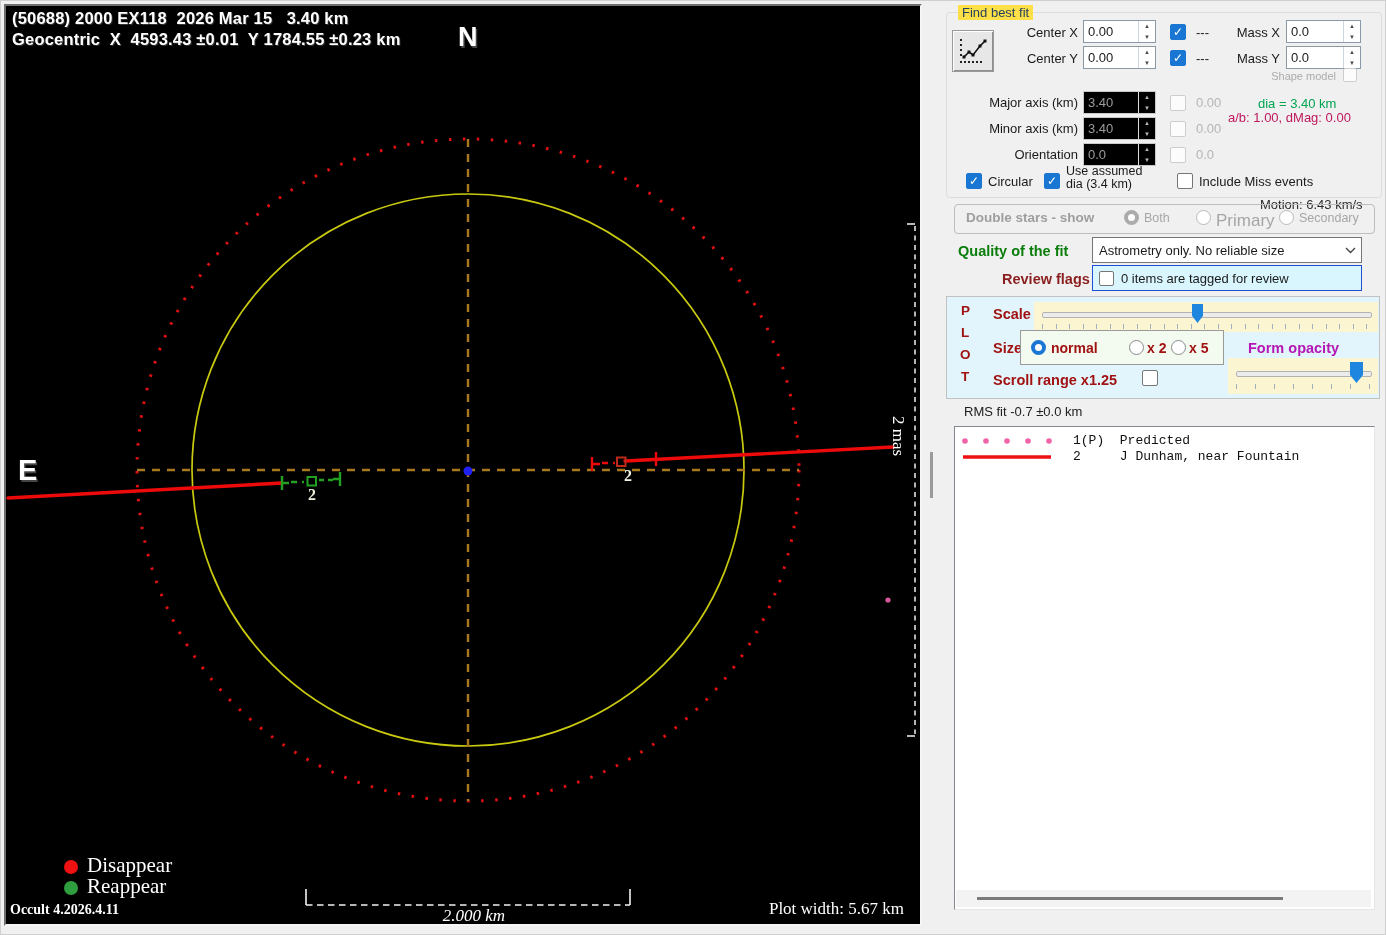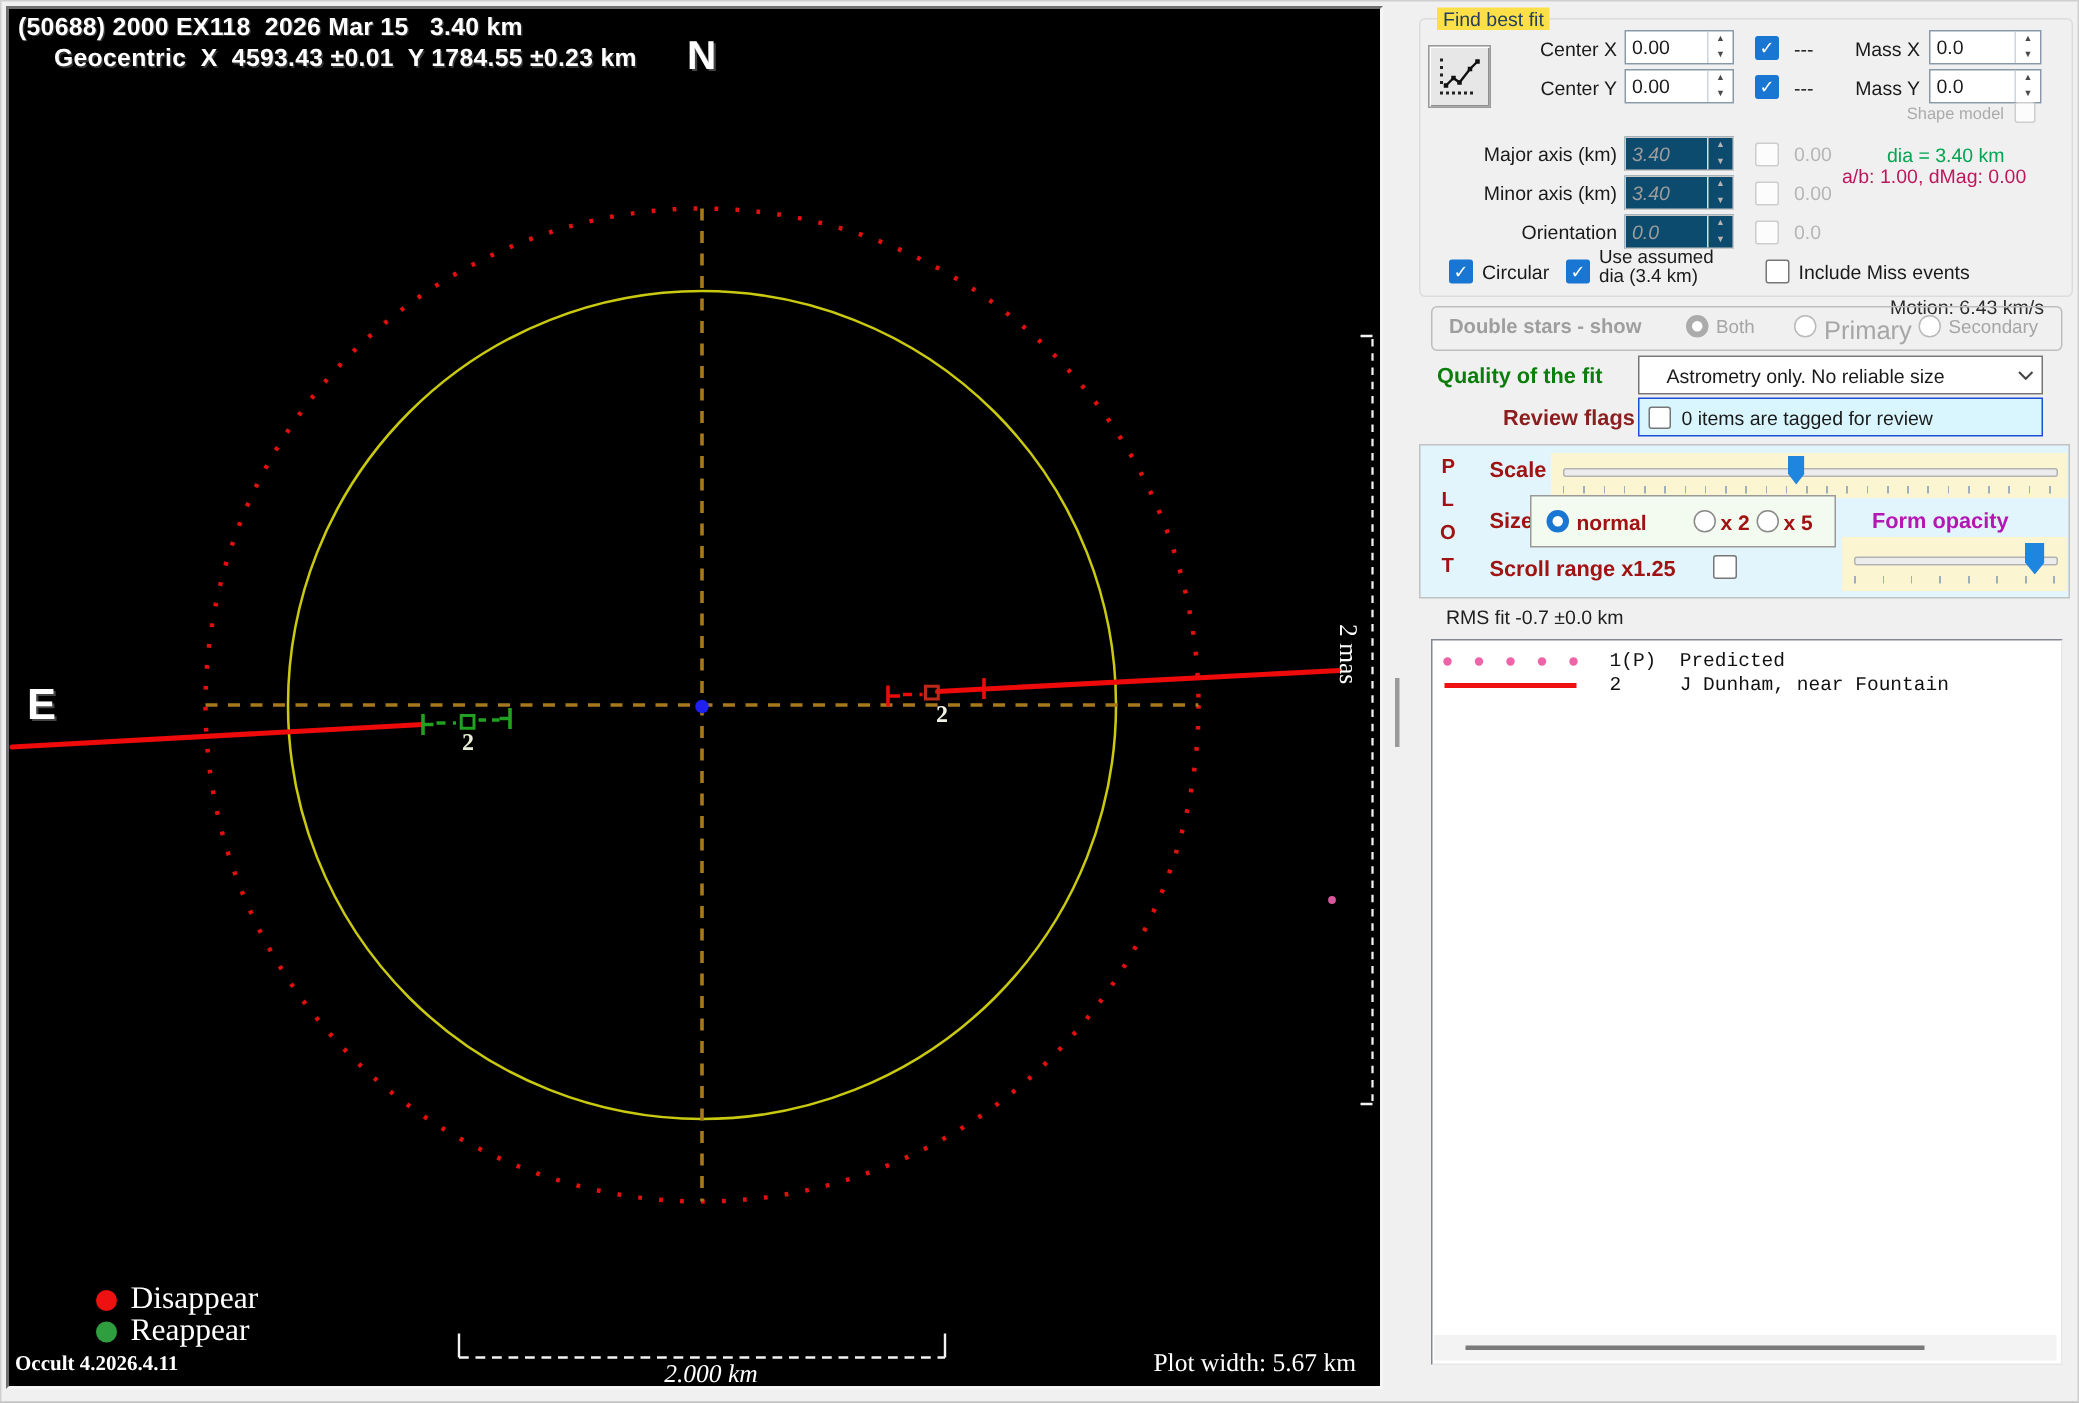--- a/index.html
+++ b/index.html
@@ -20,21 +20,21 @@
   .ldot{position:absolute;width:14px;height:14px;border-radius:50%;}
 
   
   .groupbox{position:absolute;border:1px solid #dcdcdc;border-radius:4px;}
   .gbtitle{position:absolute;background:#fde047;padding:0 4px;color:#26415e;font-size:13px;}
   .lbl{position:absolute;white-space:nowrap;}
   .tb{position:absolute;display:flex;background:#fff;border:1px solid #8a99a8;box-sizing:border-box;}
   .tb .val{flex:1;padding:3px 0 0 4px;font-size:13px;}
   .spin{width:16px;display:flex;flex-direction:column;border-left:1px solid #cdd6de;}
   .spin>div{flex:1;display:flex;align-items:center;justify-content:center;font-size:6px;color:#4a4a4a;}
-  .tb.dis{background:#0c4a6e;border-color:#c9c9c9;color:#9c9c9c;font-style:italic;}
+  .tb.dis{background:#000000;border-color:#c9c9c9;color:#9c9c9c;}
   .tb.dis .spin{border-left-color:#dcdcdc;}
   .tb.dis .spin>div{color:#b5b5b5;}
   .cb{position:absolute;width:16px;height:16px;background:#fff;border:1px solid #767676;
       border-radius:2px;box-sizing:border-box;}
   .cb.on{background:#1976d2;border-color:#1976d2;color:#fff;font-size:12px;line-height:14px;text-align:center;}
   .cb.on::after{content:"✓";}
   .cb.dis{border-color:#cdcdcd;background:#fcfcfc;}
   .cb.sm{width:14px;height:14px;}
   .rad{position:absolute;width:15px;height:15px;border-radius:50%;background:#fff;
        border:1px solid #8a8a8a;box-sizing:border-box;}
@@ -94,21 +94,21 @@
       <path d="M340,472 V486 M333,479 H340" stroke="#21a021" stroke-width="2.4" fill="none"></path>
 
       <circle cx="468" cy="471" r="4.5" fill="#2020f0"></circle>
       <circle cx="888" cy="600" r="2.6" fill="#d4589a"></circle>
 
       <text x="312" y="500" font-family="Liberation Serif, serif" font-size="16" font-weight="bold" fill="#e8eed8" text-anchor="middle">2</text>
       <text x="628" y="481" font-family="Liberation Serif, serif" font-size="16" font-weight="bold" fill="#f2f2e4" text-anchor="middle">2</text>
     </svg>
 
     <div class="ptxt ptitle pre" style="left:6px;top:3px;">(50688) 2000 EX118  2026 Mar 15   3.40 km</div>
-    <div class="ptxt ptitle pre" style="left:6px;top:24px;margin-left:24px;">Geocentric  X  4593.43 ±0.01  Y 1784.55 ±0.23 km</div>
+    <div class="ptxt ptitle pre" style="left:6px;top:24px;">Geocentric  X  4593.43 ±0.01  Y 1784.55 ±0.23 km</div>
     <div class="ptxt bigdir" style="left:452px;top:16px;font-size:27px;">N</div>
     <div class="ptxt bigdir" style="left:12px;top:448px;font-size:29px;">E</div>
 
     <div class="ldot" style="left:58px;top:854px;background:#ee1111;"></div>
     <div class="ptxt serif" style="left:81px;top:847px;font-size:21px;">Disappear</div>
     <div class="ldot" style="left:58px;top:875px;background:#2e9e3e;"></div>
     <div class="ptxt serif" style="left:81px;top:868px;font-size:21px;">Reappear</div>
 
     <div class="ptxt serif" style="left:4px;top:896px;font-size:14px;font-weight:bold;">Occult 4.2026.4.11</div>
     <div class="ptxt serif" style="left:330px;top:900px;width:276px;text-align:center;font-size:17px;font-style:italic;">2.000 km</div>
@@ -237,21 +237,21 @@
   <div class="groupbox" style="left:954px;top:204px;width:419px;height:28px;border-color:#bdbdbd;"></div>
   <div class="lbl" style="left:966px;top:210px;font-weight:bold;color:#9e9e9e;font-size:13.5px;">Double stars - show</div>
   <div class="rad gray on" style="left:1124px;top:210px;"></div>
   <div class="lbl" style="left:1144px;top:211px;color:#a6a6a6;font-size:12.5px;">Both</div>
   <div class="rad gray" style="left:1196px;top:210px;"></div>
   <div class="lbl" style="left:1216px;top:211px;color:#a6a6a6;font-size:17px;">Primary</div>
   <div class="rad gray" style="left:1279px;top:210px;"></div>
   <div class="lbl" style="left:1299px;top:211px;color:#a6a6a6;font-size:12.5px;">Secondary</div>
 
   <div class="lbl" style="left:958px;top:243px;font-weight:bold;font-size:14.5px;color:#0a7d0a;">Quality of the fit</div>
-  <div class="combo" style="left:1092px;top:237px;width:270px;height:26px;padding-left:12px;">
+  <div class="combo" style="left:1092px;top:237px;width:270px;height:26px;">
     <div class="cval">Astrometry only. No reliable size</div>
     <div class="chev">
       <svg width="11" height="7" viewBox="0 0 11 7">
           <polyline points="1,1 5.5,5.5 10,1" fill="none" stroke="#454545" stroke-width="1.4"></polyline>
         </svg>
     </div>
   </div>
 
   <div class="lbl" style="left:1002px;top:271px;font-weight:bold;font-size:14.5px;color:#8b1e1e;">Review flags</div>
   <div class="abs" style="left:1092px;top:265px;width:270px;height:26px;background:#d9f6fe;border:1px solid #1d4ed8;box-sizing:border-box;">

